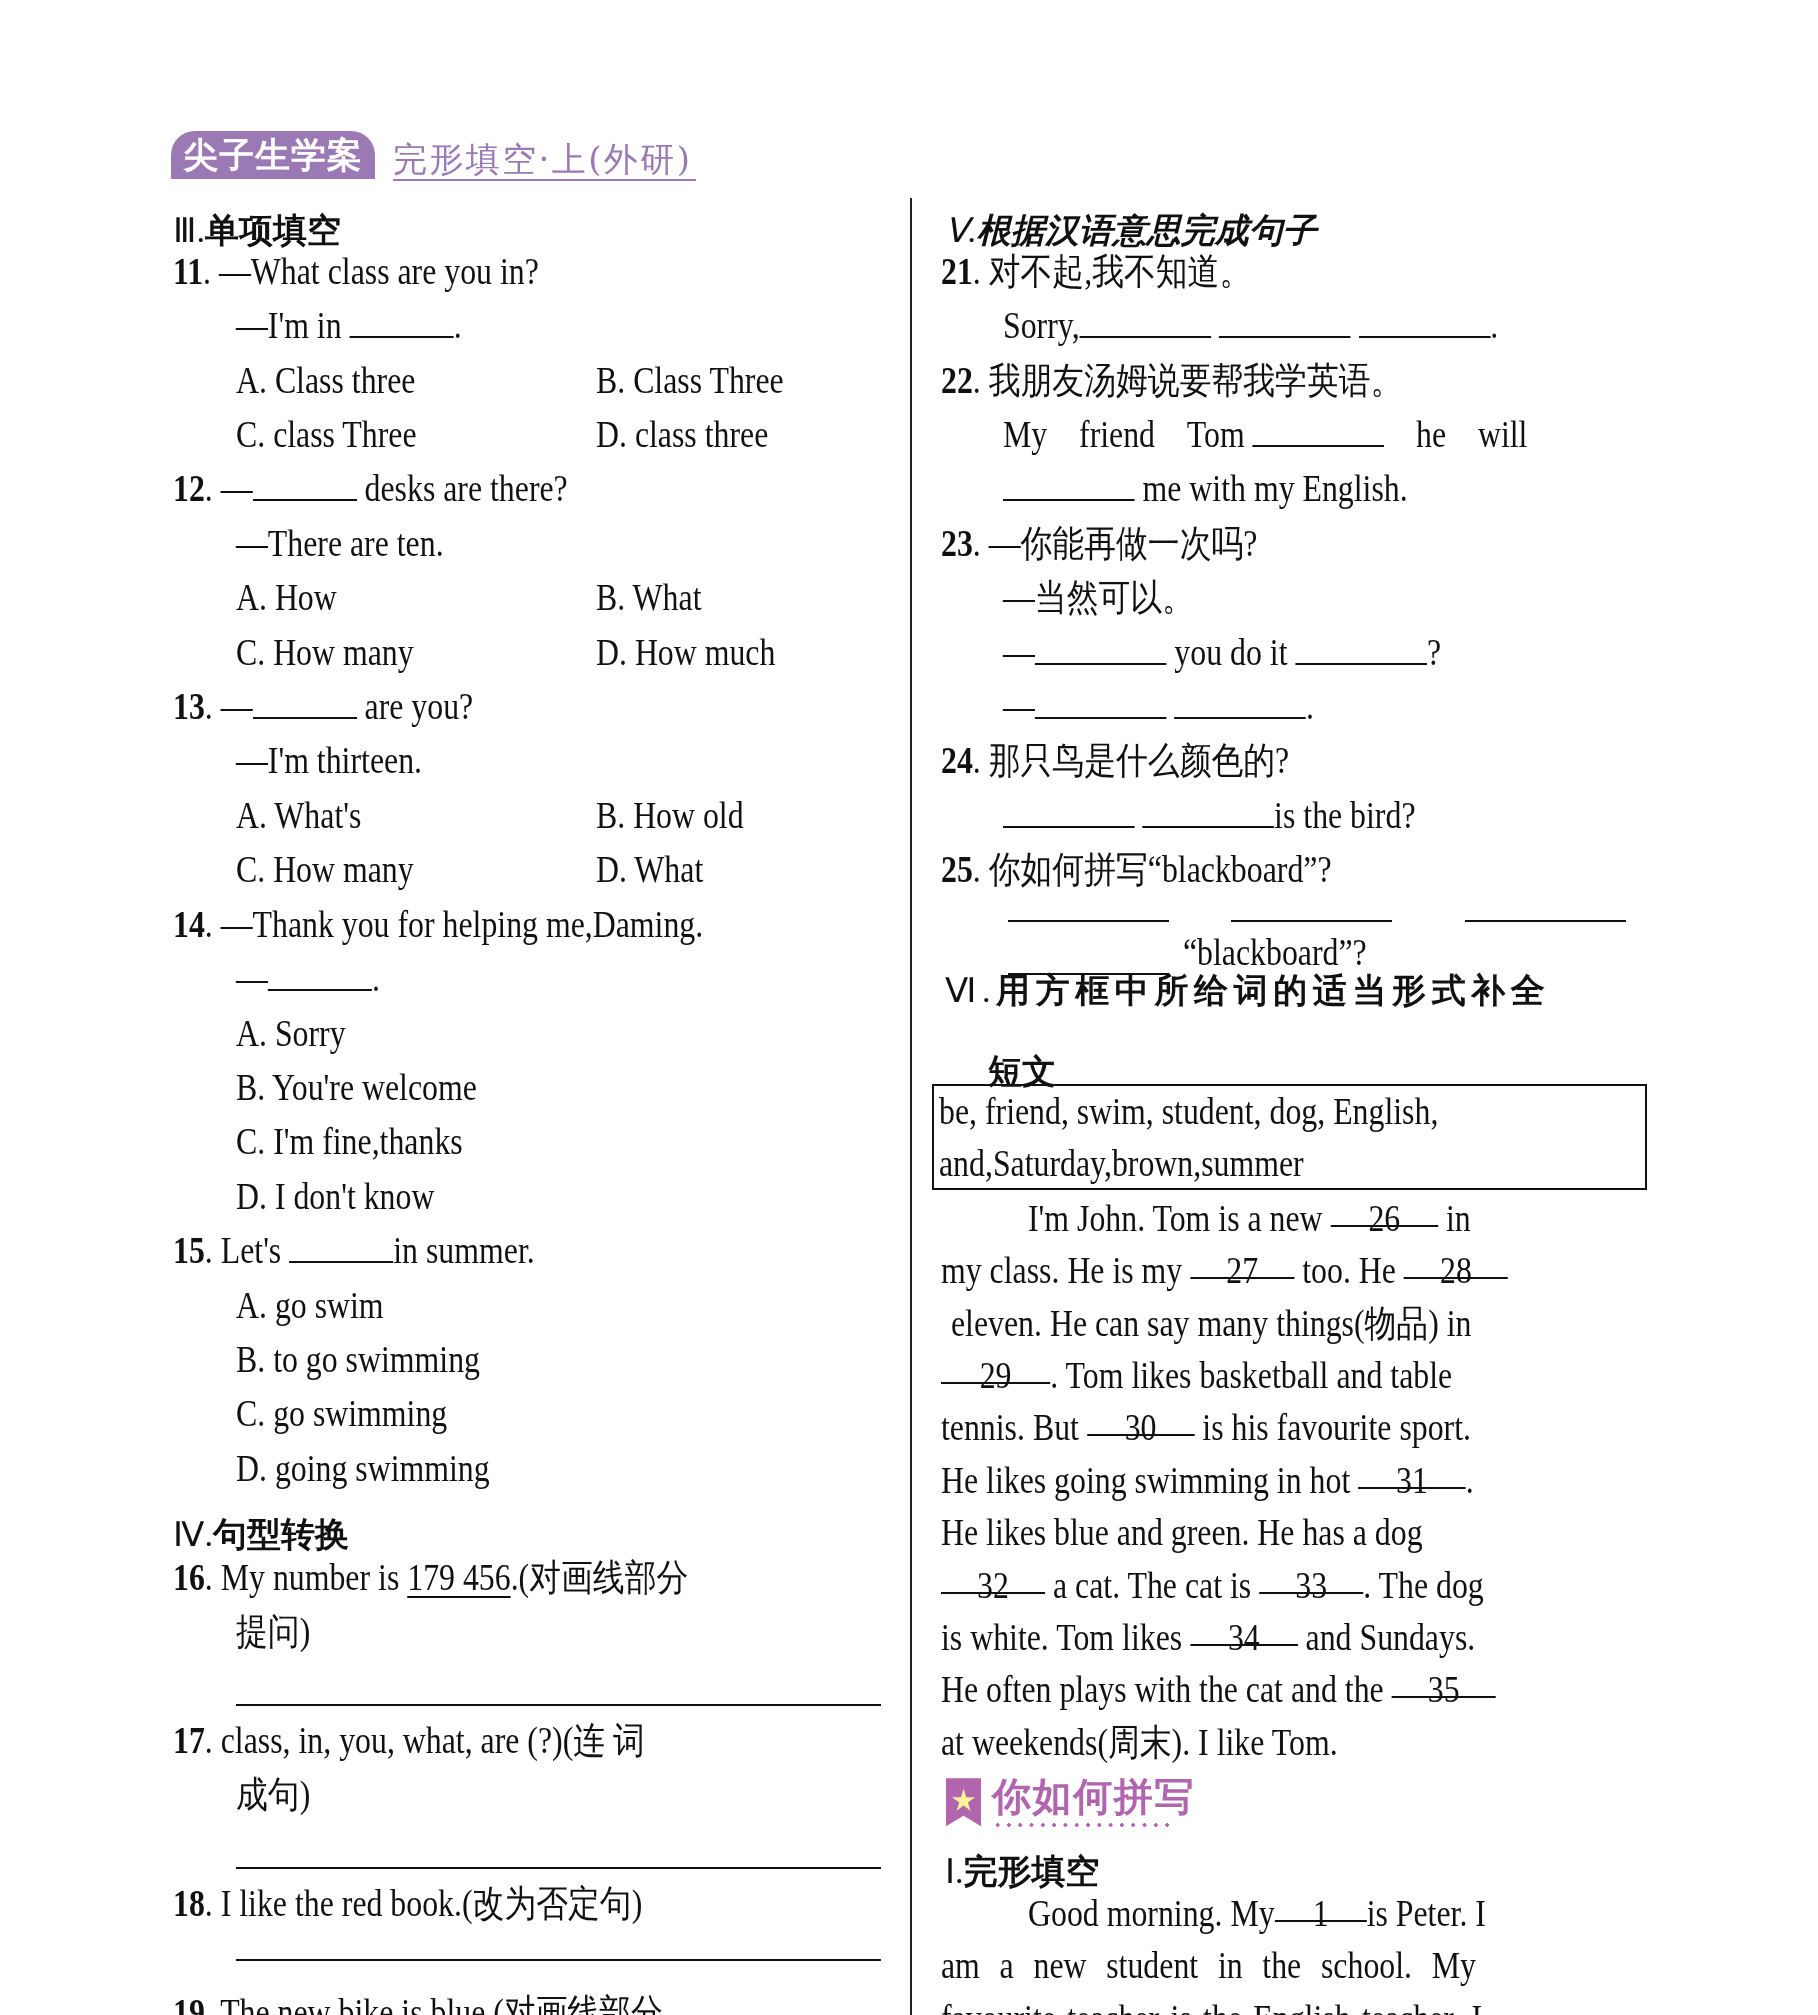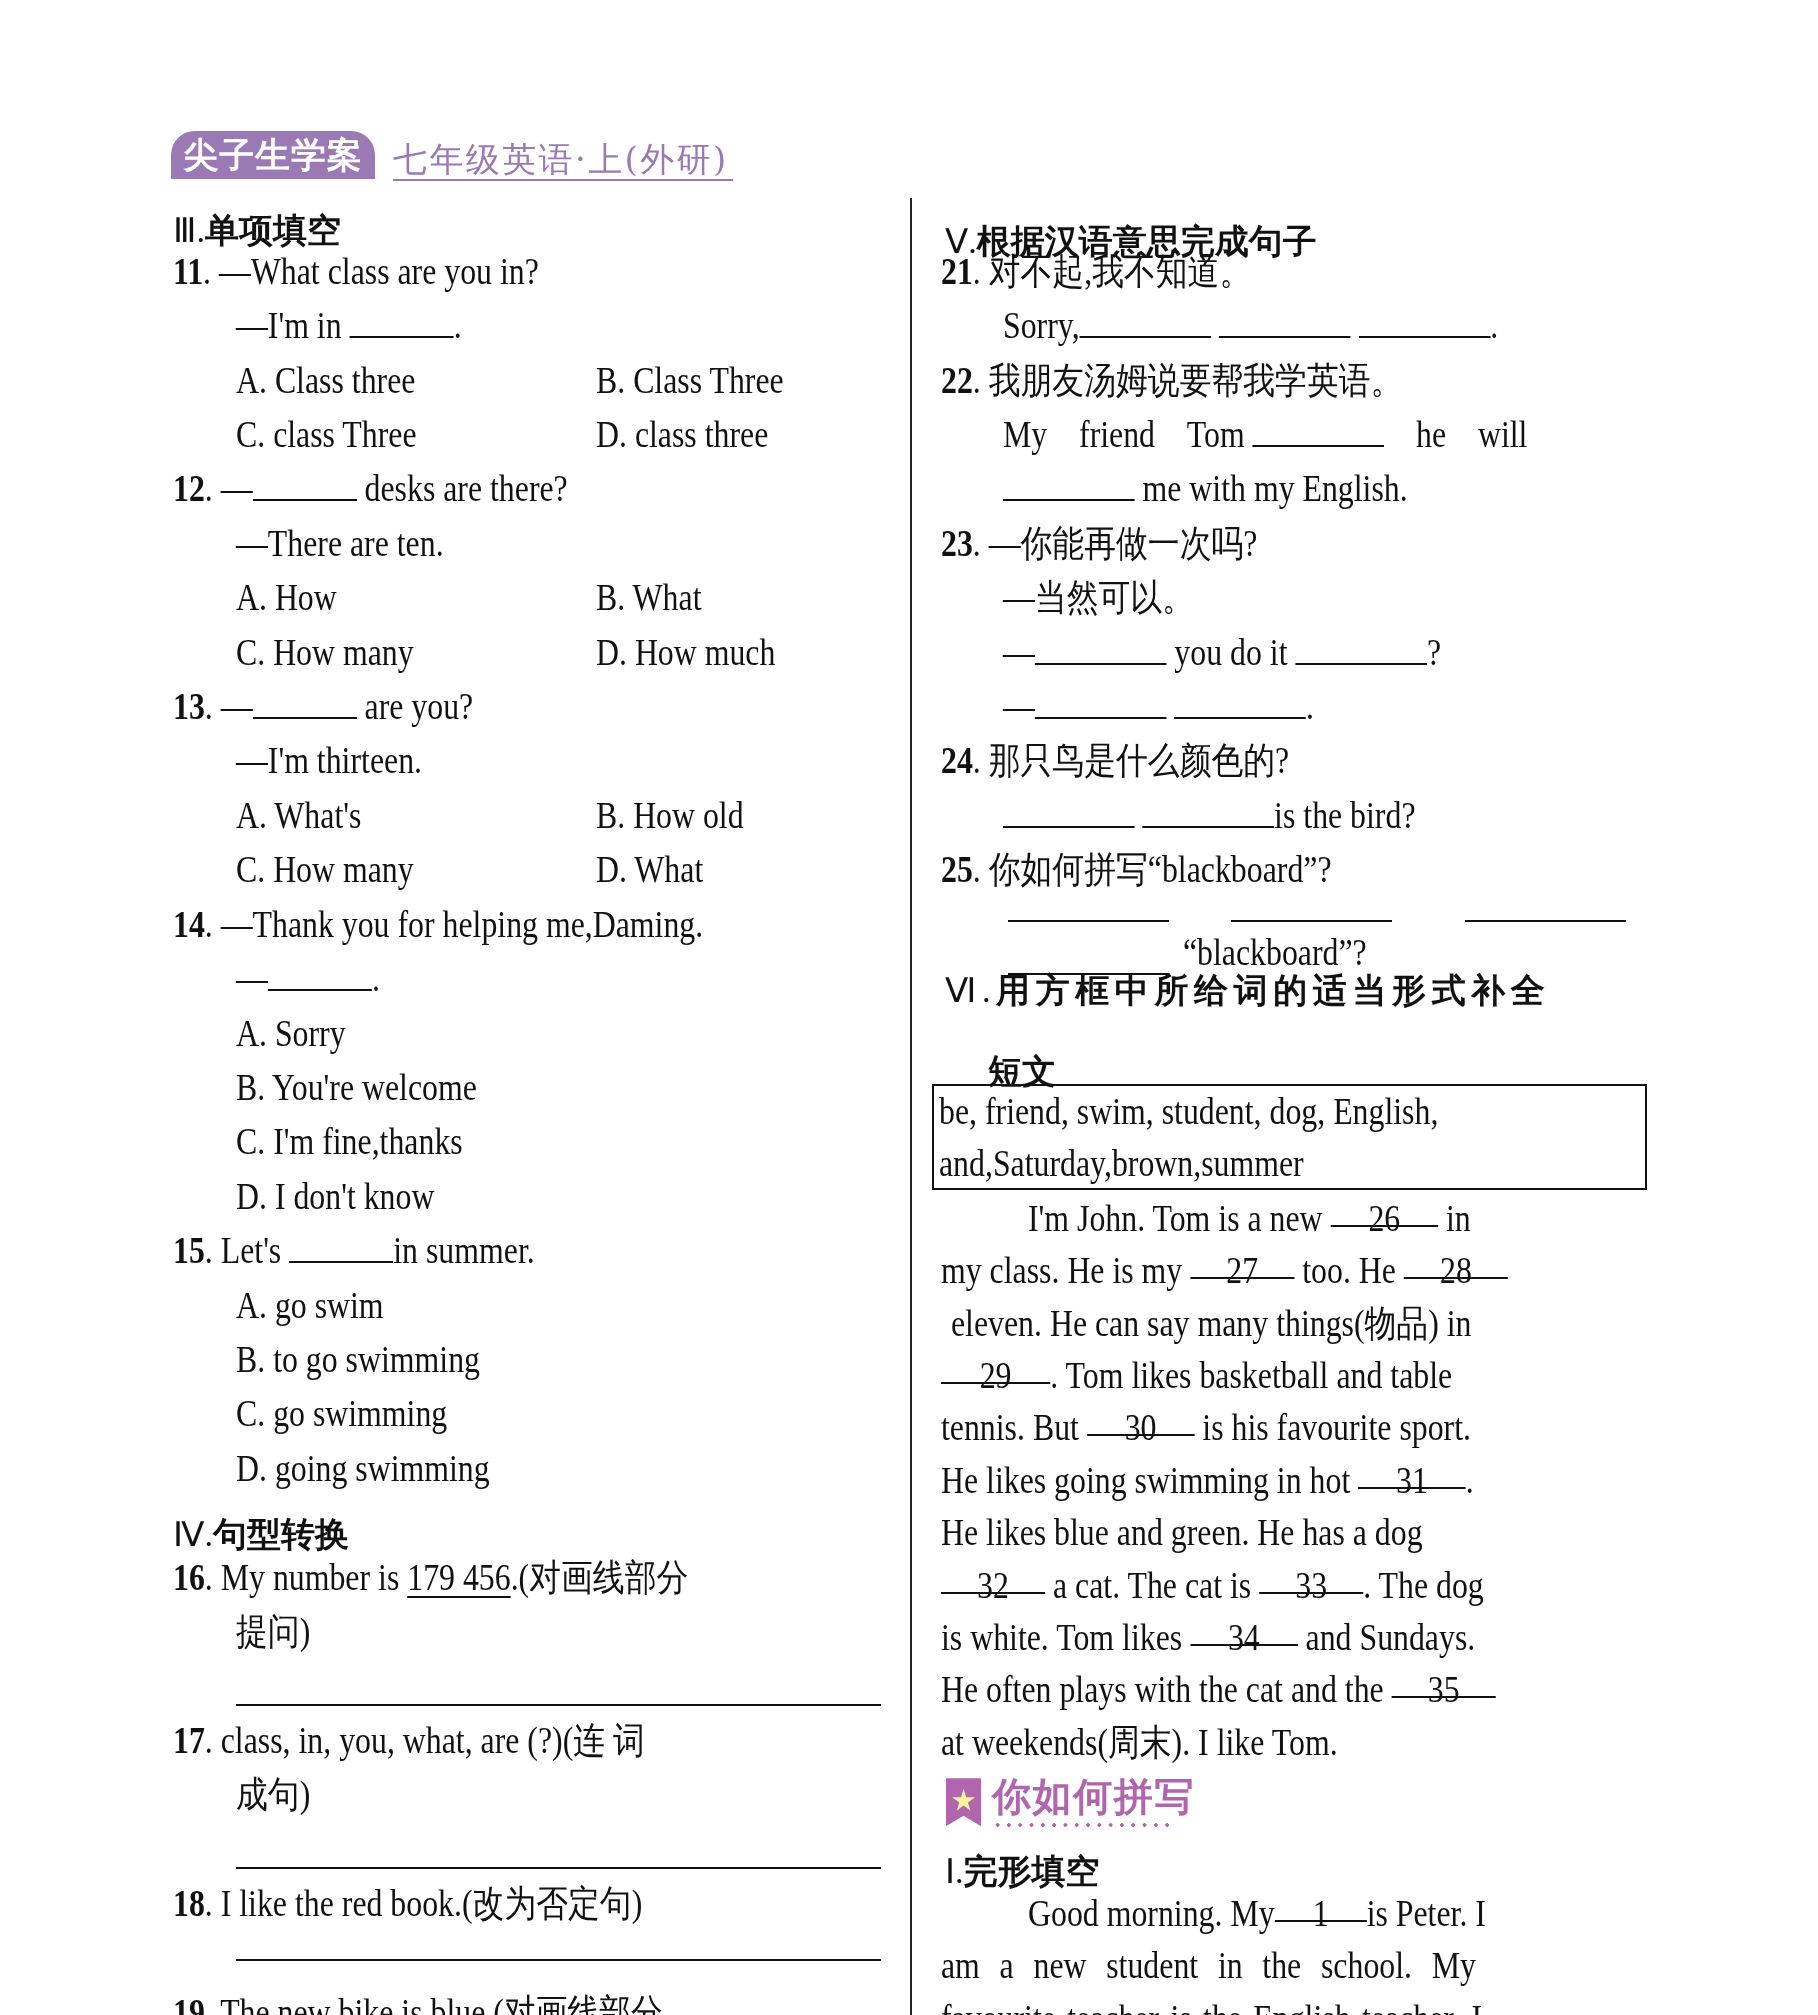--- a/index.html
+++ b/index.html
@@ -26,21 +26,21 @@
   .star { position:absolute; left:5.6px; top:10.5px; width:24px; height:24px; background:#fff39a;
           clip-path:polygon(50% 0,61% 35%,98% 35%,68% 57%,79% 91%,50% 70%,21% 91%,32% 57%,2% 35%,39% 35%); }
   .promo-title { position:absolute; left:46px; top:0; font-family:"DejaVu Sans",sans-serif; font-weight:bold; font-size:39px; line-height:52px; color:#b065ae; letter-spacing:1.6px; white-space:nowrap; }
   .dots { position:absolute; left:46px; top:52px; width:181px; height:4px;
           background-image:radial-gradient(circle,#b065ae 1.6px,transparent 2px); background-size:11.3px 4px; }
 </style>
 </head>
 <body>
 
 <div class="badge">尖子生学案</div>
-<div class="subtitle">七年级英语·上(外研)</div>
+<div class="subtitle">完形填空·上(外研)</div>
 
 <div class="divider"></div>
 
 <div class="head" style="left:173px;top:193px;">
   <span class="roman">Ⅲ.</span><span>单项填空</span>
 </div>
 
 <div class="line cond" style="left:173px;top:246px;">
   <span class="num">11</span>. <span>—What class are you in?</span>
 </div>
@@ -107,21 +107,21 @@
 
 <div class="line cond" style="left:173px;top:1878px;">
   <span class="num">18</span>. <span>I like the red book.(改为否定句)</span>
 </div>
 <div class="answer-line" style="left:236px;top:1959px;width:645px;"></div>
 
 <div class="line cond" style="left:173px;top:1987px;">
   <span class="num">19</span>. <span>The new bike is </span><span class="ul">blue</span><span>.(对画线部分</span>
 </div>
 
-<div class="head" style="left:945px;top:204px;">
+<div class="head" style="left:945px;top:193px;font-style:italic;">
   <span class="roman">Ⅴ.</span><span>根据汉语意思完成句子</span>
 </div>
 
 <div class="line cond" style="left:941px;top:246px;">
   <span class="num">21</span>. <span>对不起,我不知道。</span>
 </div>
 <div class="line cond" style="left:1003px;top:300px;">
   <span>Sorry,</span><span class="blank" style="width:153px"></span> <span class="blank" style="width:153px"></span> <span class="blank" style="width:153px"></span><span>.</span>
 </div>
 

